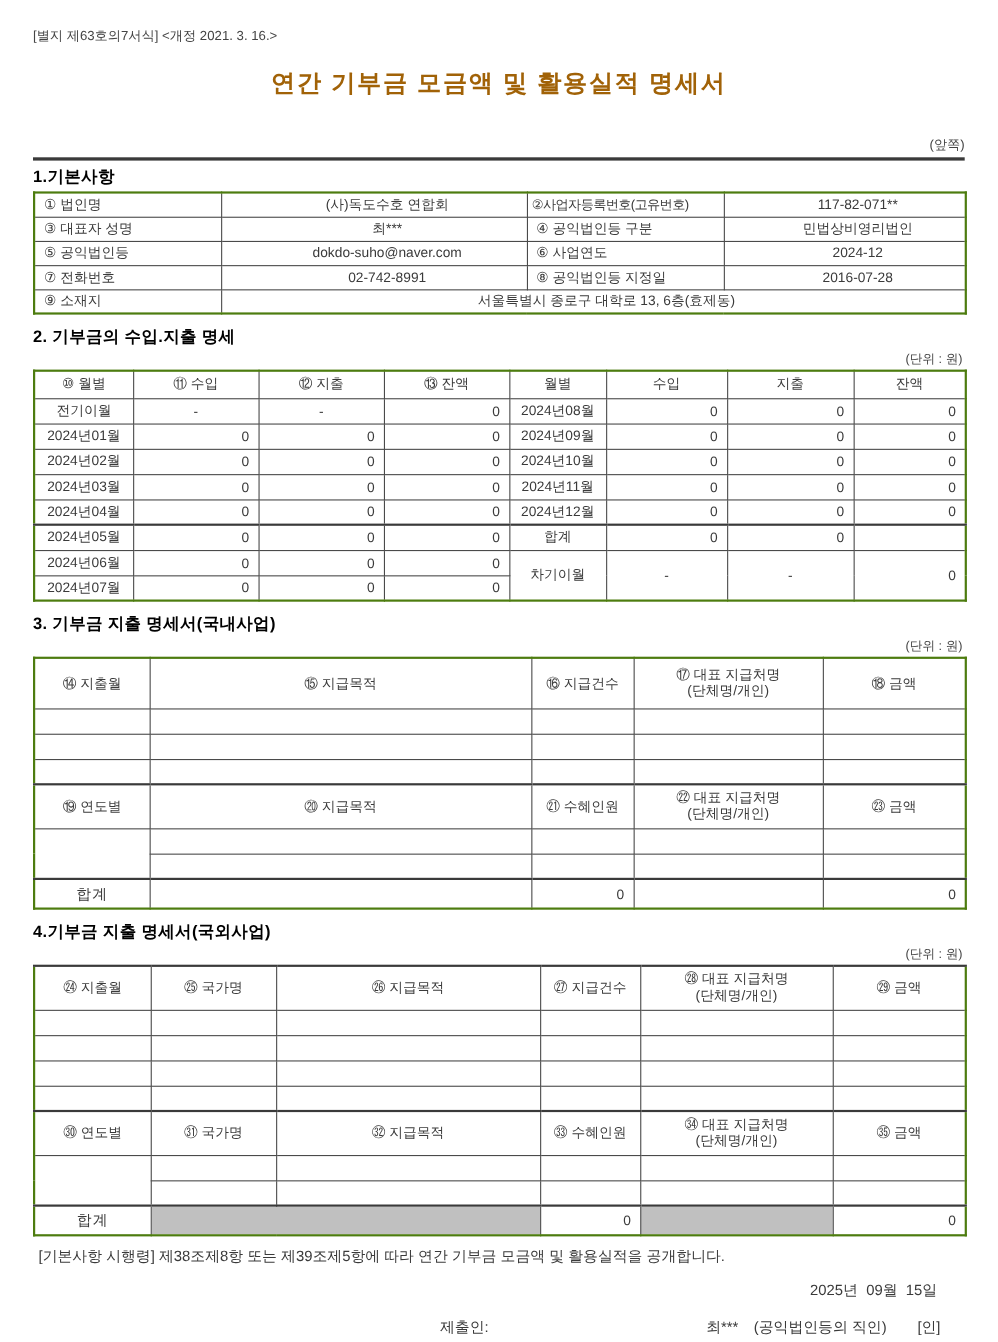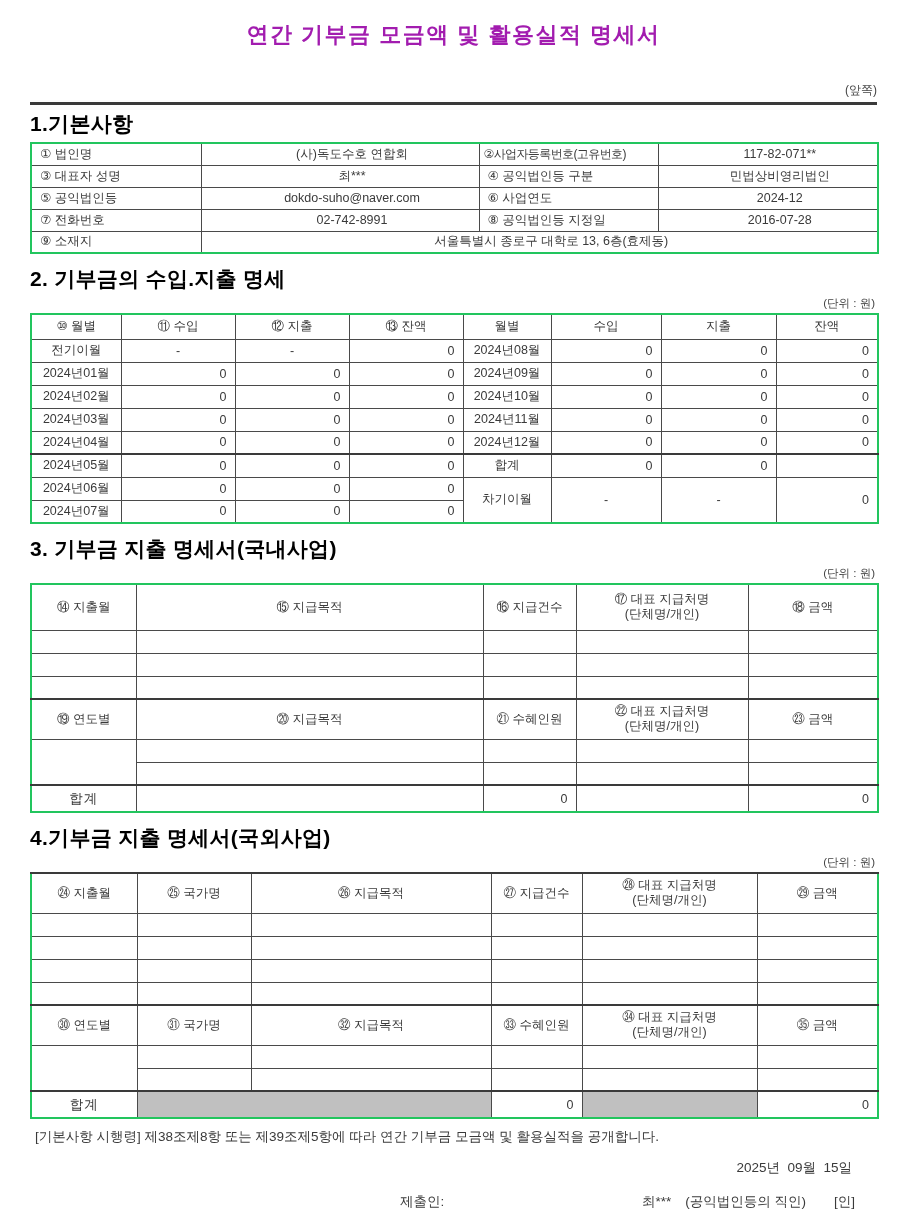--- a/index.html
+++ b/index.html
@@ -7,31 +7,31 @@
   body {
     width:907px; height:1220px;
     font-family:"Liberation Sans","DejaVu Sans",sans-serif;
     color:#3a3a3a;
     position:relative;
     overflow:hidden;
   }
   .page { padding:0 30px; }
 
   .form-note { padding-top:24px; font-size:12px; color:#444; }
-  .title { text-align:center; font-size:22px; font-weight:bold; color:#a21caf;
+  .title { text-align:center; font-size:22px; font-weight:bold; color:#a16207;
            letter-spacing:1.5px; margin-top:20px; }
   .front-label { text-align:right; font-size:12px; margin-top:32px; color:#444; }
   .rule-thick { border:none; height:3px; background:#3a3a3a; margin-top:3px; }
 
-  .sec-title { font-size:21px; font-weight:bold; color:#000; letter-spacing:0.3px; }
+  .sec-title { font-size:15px; font-weight:bold; color:#000; letter-spacing:0.3px; }
   .s1-title { margin:5px 0 4px 0; }
   .unit { text-align:right; font-size:11.5px; color:#444; margin:3px 2px 2px 0; }
 
   table { border-collapse:collapse; table-layout:fixed; width:847px;
-          border:2px solid #22c55e; }
+          border:2px solid #4d7c0f; }
   td, th { border:1px solid #4a4a4a; font-size:12.5px; font-weight:normal;
            color:#3a3a3a; overflow:hidden; white-space:nowrap; }
   .ctr { text-align:center; }
   .num { text-align:right; padding-right:8px; }
   .lbl { text-align:left; padding-left:8px; }
   .val { text-align:center; padding-left:24px; }
   .sq  { letter-spacing:-0.6px; font-size:12px; padding-left:4px; }
 
   .t1 td { height:22px; }
 
@@ -60,20 +60,21 @@
   .submit-label { margin-left:370px; }
   .submit-right { margin-left:auto; display:flex; gap:14px; padding-right:22px; }
   .nts-row { margin-top:15px; font-size:13px; padding-left:4px; }
   .nts { font-size:15px; font-weight:bold; color:#000; letter-spacing:1px; }
 </style>
 </head>
 <body>
 
 <div class="page">
 
+  <div class="form-note">[별지 제63호의7서식] &lt;개정 2021. 3. 16.&gt;</div>
   <div class="title">연간 기부금 모금액 및 활용실적 명세서</div>
   <div class="front-label">(앞쪽)</div>
   <hr class="rule-thick">
 
   <div class="sec-title s1-title">1.기본사항</div>
   <table class="t1">
     <colgroup>
         <col style="width:170px">
         <col style="width:278px">
         <col style="width:179px">

